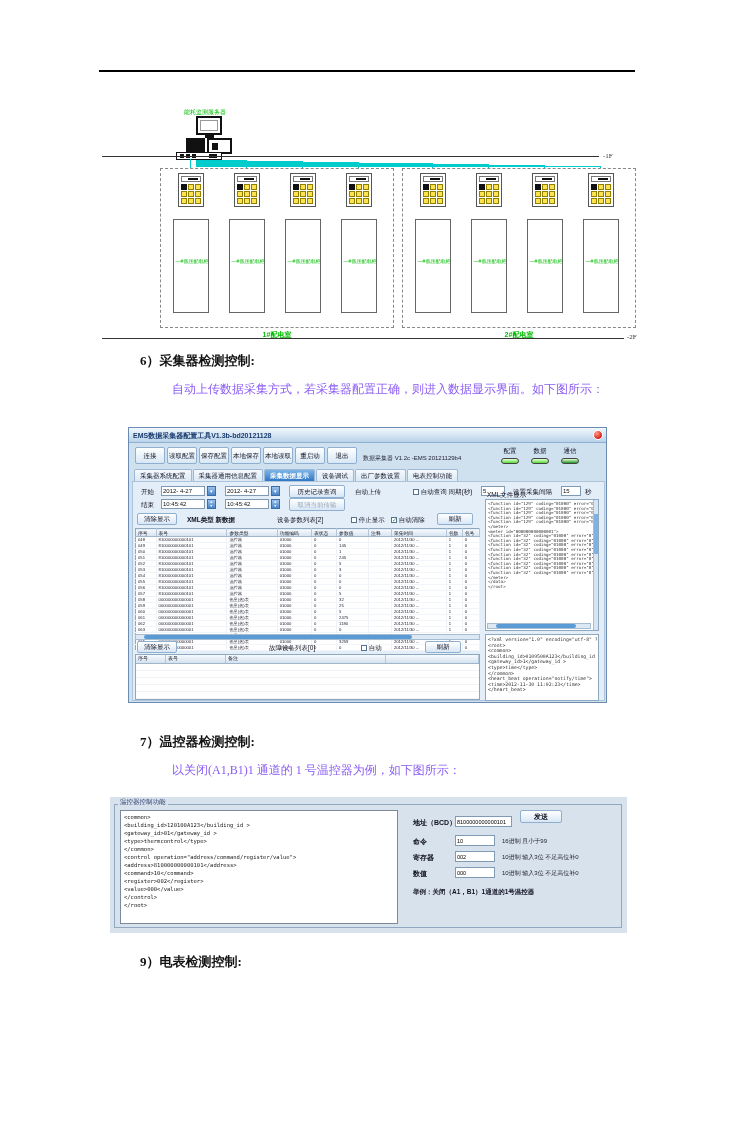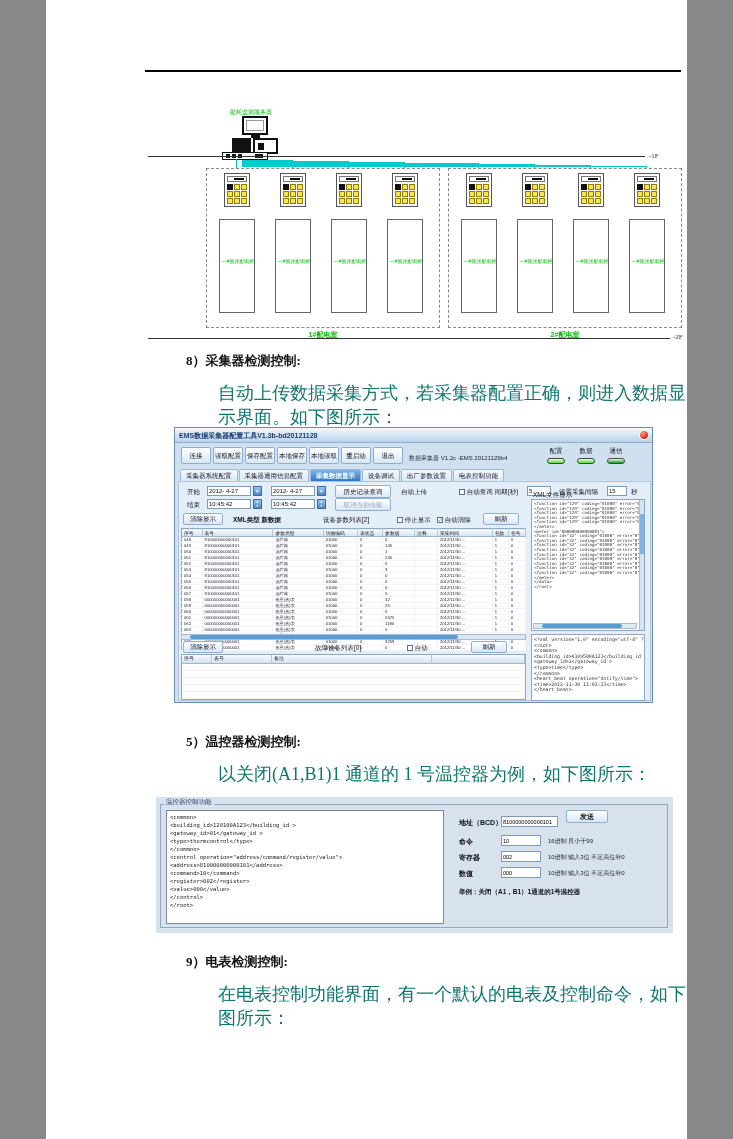--- a/index.html
+++ b/index.html
@@ -1,25 +1,25 @@
 <!DOCTYPE html>
 <html><head>
 <meta charset="utf-8">
 <style>
   * { margin:0; padding:0; box-sizing:border-box; }
   html,body { background:#888; }
-  .page { position:relative; width:641px; height:1139px; background:#fff; margin:0 auto;
+  .page { position:relative; width:733px; height:1139px; background:#fff; margin:0 auto;
           font-family:"Liberation Sans","DejaVu Sans",sans-serif; overflow:hidden; }
   .abs { position:absolute; }
 
   
   .doc-head { position:absolute; font-family:"Liberation Serif","DejaVu Serif",serif;
               font-size:13px; color:#111; font-weight:bold; }
   .doc-body { position:absolute; font-family:"Liberation Serif","DejaVu Serif",serif;
-              font-size:18px; color:#0f766e; }
+              font-size:12px; color:#8b5cf6; }
   .top-rule { position:absolute; left:99px; top:70px; width:536px; height:2px; background:#000; }
   .page-num { position:absolute; left:0; top:1064px; width:733px; text-align:center;
               font-size:10px; color:#222; font-family:"Liberation Serif",serif; }
 
   
   .diagram { position:absolute; left:100px; top:96px; width:545px; height:252px; }
   .dg-label { position:absolute; color:#00bb00; font-size:6px; white-space:nowrap; }
   .dg-floor { position:absolute; color:#333; font-size:7px; font-family:"Liberation Serif",serif; }
   .dg-line  { position:absolute; height:1px; background:#333; }
   .monitor { position:absolute; left:96px; top:20px; width:26px; height:19px; border:2px solid #111; background:#fff; }
@@ -313,21 +313,21 @@
           <div class="cab-label" style="color: rgb(0, 187, 0);">—#低压配电柜</div>
         </div>
       </div>
     <div class="room-name" style="left:60px;">1#配电室</div>
     <div class="room-name" style="left:302px;">2#配电室</div>
 
     <div class="dg-line" style="left:2px; top:242px; width:522px;"></div>
     <div class="dg-floor" style="left:527px; top:237px;">-2F</div>
   </div>
 
-  <div class="doc-head" style="left:140px; top:352px;">8）采集器检测控制:</div>
+  <div class="doc-head" style="left:140px; top:352px;">6）采集器检测控制:</div>
   <div class="doc-body" style="left:172px; top:381px;">自动上传数据采集方式，若采集器配置正确，则进入数据显示界面。如下图所示：</div>
 
   <div class="appwin">
     <div class="titlebar">
       <span class="title-text">EMS数据采集器配置工具V1.3b-bd20121128</span>
       <span class="close-btn"></span>
     </div>
 
     <div class="toolbar">
       <span class="app-btn">连接</span>
@@ -736,21 +736,21 @@
           <div class="xline">&lt;gateway_id&gt;1&lt;/gateway_id &gt;</div>
           <div class="xline">&lt;type&gt;time&lt;/type&gt;</div>
           <div class="xline">&lt;/common&gt;</div>
           <div class="xline">&lt;heart_beat operation="notify/time"&gt;</div>
           <div class="xline">&lt;time&gt;2012-11-30 11:02:23&lt;/time&gt;</div>
           <div class="xline">&lt;/heart_beat&gt;</div>
         </div>
     </div>
   </div>
 
-  <div class="doc-head" style="left:140px; top:733px;">5）温控器检测控制:</div>
+  <div class="doc-head" style="left:140px; top:733px;">7）温控器检测控制:</div>
   <div class="doc-body" style="left:172px; top:762px;">以关闭(A1,B1)1 通道的 1 号温控器为例，如下图所示：</div>
 
   <div class="thermo">
     <div class="thermo-box"></div>
     <div class="thermo-title">温控器控制功能</div>
     <div class="thermo-xml" id="thermo-xml">
         <div class="xline">&lt;common&gt;</div>
         <div class="xline">&lt;building_id&gt;120100A123&lt;/building_id &gt;</div>
         <div class="xline">&lt;gateway_id&gt;01&lt;/gateway_id &gt;</div>
         <div class="xline">&lt;type&gt;thermcontrol&lt;/type&gt;</div>
@@ -777,15 +777,14 @@
     <span class="t-hint" style="top:56px;">10进制 输入3位 不足高位补0</span>
 
     <span class="t-label" style="top:72px;">数值</span>
     <input class="t-input" style="top: 70px; width: 40px;" value="000">
     <span class="t-hint" style="top:72px;">10进制 输入3位 不足高位补0</span>
 
     <span class="t-example">举例：关闭（A1，B1）1通道的1号温控器</span>
   </div>
 
   <div class="doc-head" style="left:140px; top:953px;">9）电表检测控制:</div>
-  <div class="doc-body" style="left:172px; top:982px;">在电表控制功能界面，有一个默认的电表及控制命令，如下图所示：</div>
 
 </div>
 
 </body></html>

